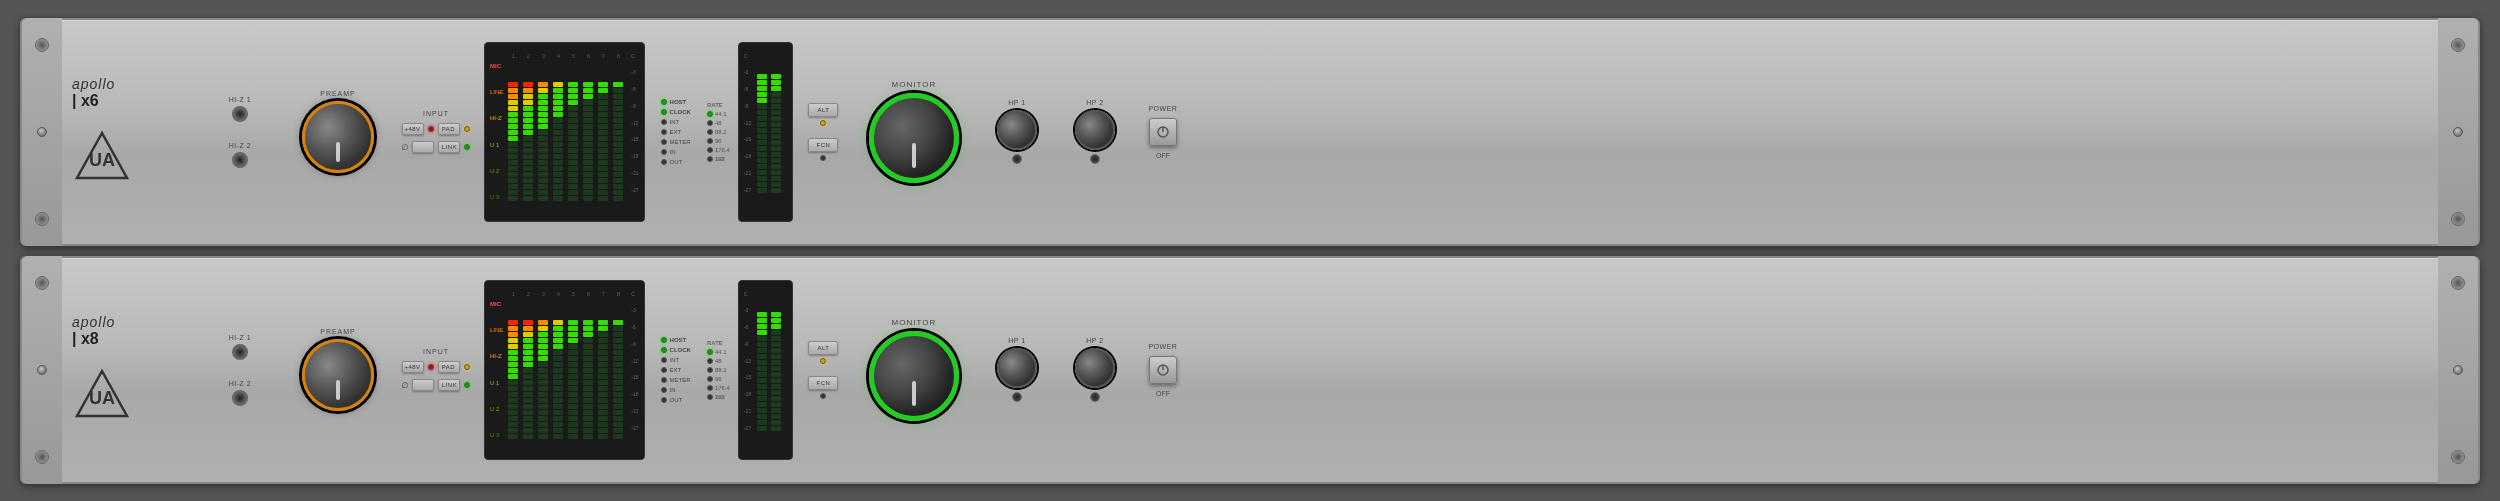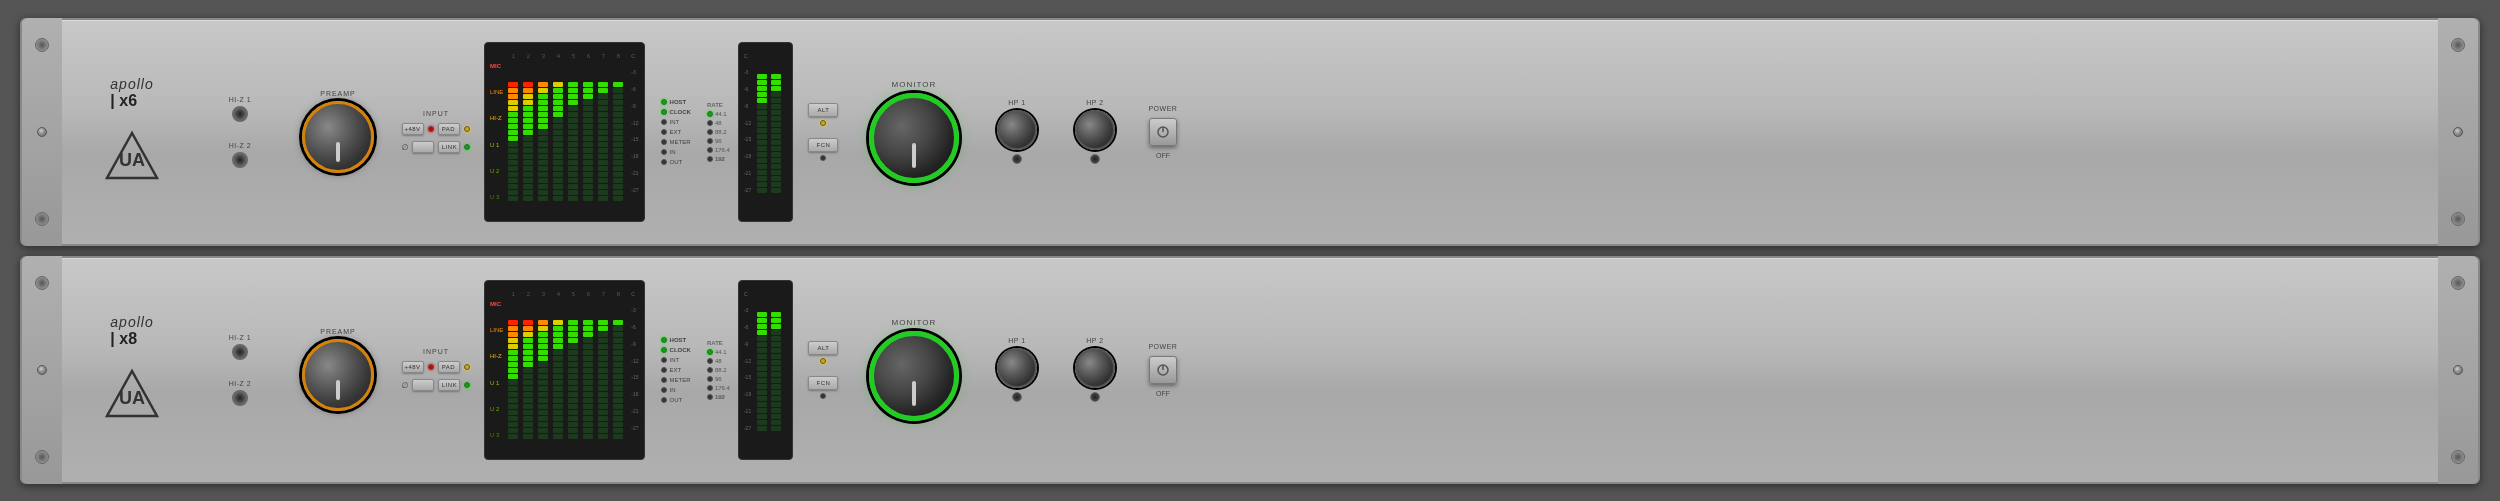--- a/index.html
+++ b/index.html
@@ -57,21 +57,21 @@
       display: flex;
       align-items: center;
       padding: 0 10px;
       gap: 8px;
     }
 
     
     .logo-section {
       display: flex;
       flex-direction: column;
-      align-items: center;
+      align-items: flex-start;
       gap: 18px;
       width: 120px;
       flex-shrink: 0;
     }
 
     .ua-logo {
       width: 60px;
       height: 60px;
     }
 

